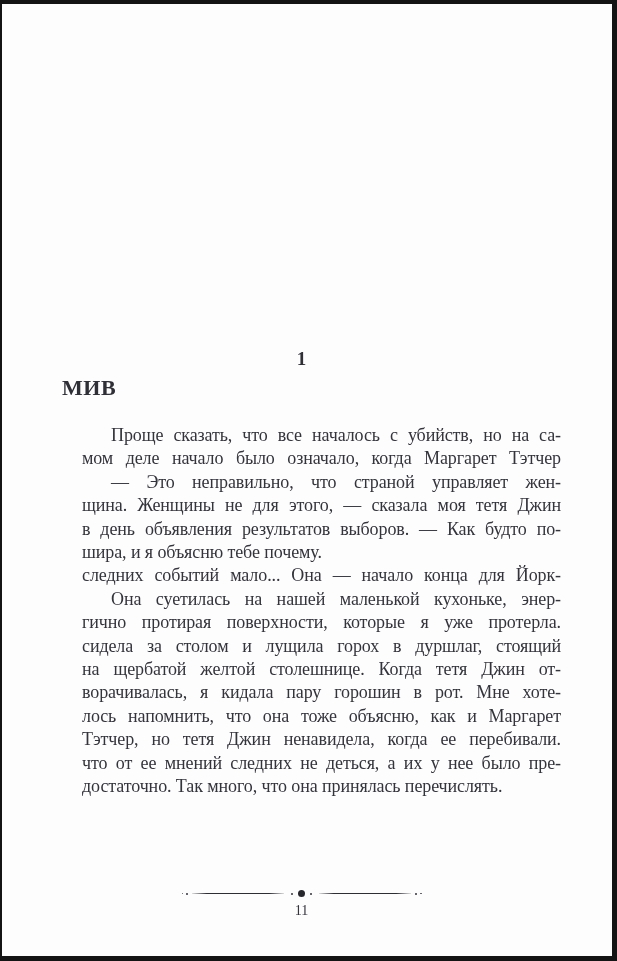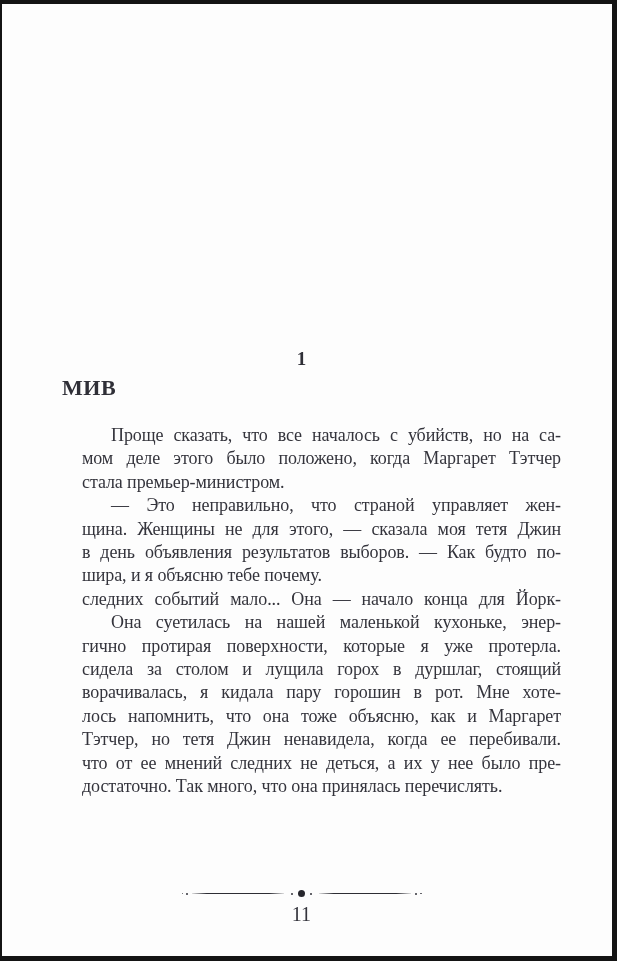--- a/index.html
+++ b/index.html
@@ -68,51 +68,51 @@
   }
   .mid-dot { margin: 0 3px; }
   .bullet {
     display: block; width: 7px; height: 7px;
     margin: 0 2px;
     border-radius: 50%; background: #26262d;
   }
   .page-number {
     position: absolute; top: 899px; left: 0; width: 100%;
     text-align: center;
-    font-size: 20px;
+    font-size: 14px;
     color: #34343c;
   }
 </style>
 </head>
 <body>
 
 <div class="page">
   <div class="column">
 
     <div class="chapter-number">1</div>
 
     <div class="chapter-title">МИВ</div>
 
     <div class="body-text">
         <div>
           <div class="line first">Проще сказать, что все началось с убийств, но на са-</div>
-          <div class="line">мом деле этого было положено, когда Маргарет Тэтчер</div>
-          <div class="line last">стала премьер-министром.</div>
+          <div class="line">мом деле начало было означало, когда Маргарет Тэтчер</div>
         </div>
         <div>
           <div class="line first">— Это неправильно, что страной управляет жен-</div>
           <div class="line">щина. Женщины не для этого, — сказала моя тетя Джин</div>
           <div class="line">в день объявления результатов выборов. — Как будто по-</div>
           <div class="line last">шира, и я объясню тебе почему.</div>
           <div class="line">следних событий мало... Она — начало конца для Йорк-</div>
         </div>
         <div>
           <div class="line first">Она суетилась на нашей маленькой кухоньке, энер-</div>
           <div class="line">гично протирая поверхности, которые я уже протерла.</div>
           <div class="line">сидела за столом и лущила горох в дуршлаг, стоящий</div>
+          <div class="line">на щербатой желтой столешнице. Когда тетя Джин от-</div>
           <div class="line">ворачивалась, я кидала пару горошин в рот. Мне хоте-</div>
           <div class="line">лось напомнить, что она тоже объясню, как и Маргарет</div>
           <div class="line">Тэтчер, но тетя Джин ненавидела, когда ее перебивали.</div>
           <div class="line">что от ее мнений следних не деться, а их у нее было пре-</div>
           <div class="line last">достаточно. Так много, что она принялась перечислять.</div>
         </div>
       </div>
 
     <div class="divider">
       <span class="dotpair">

